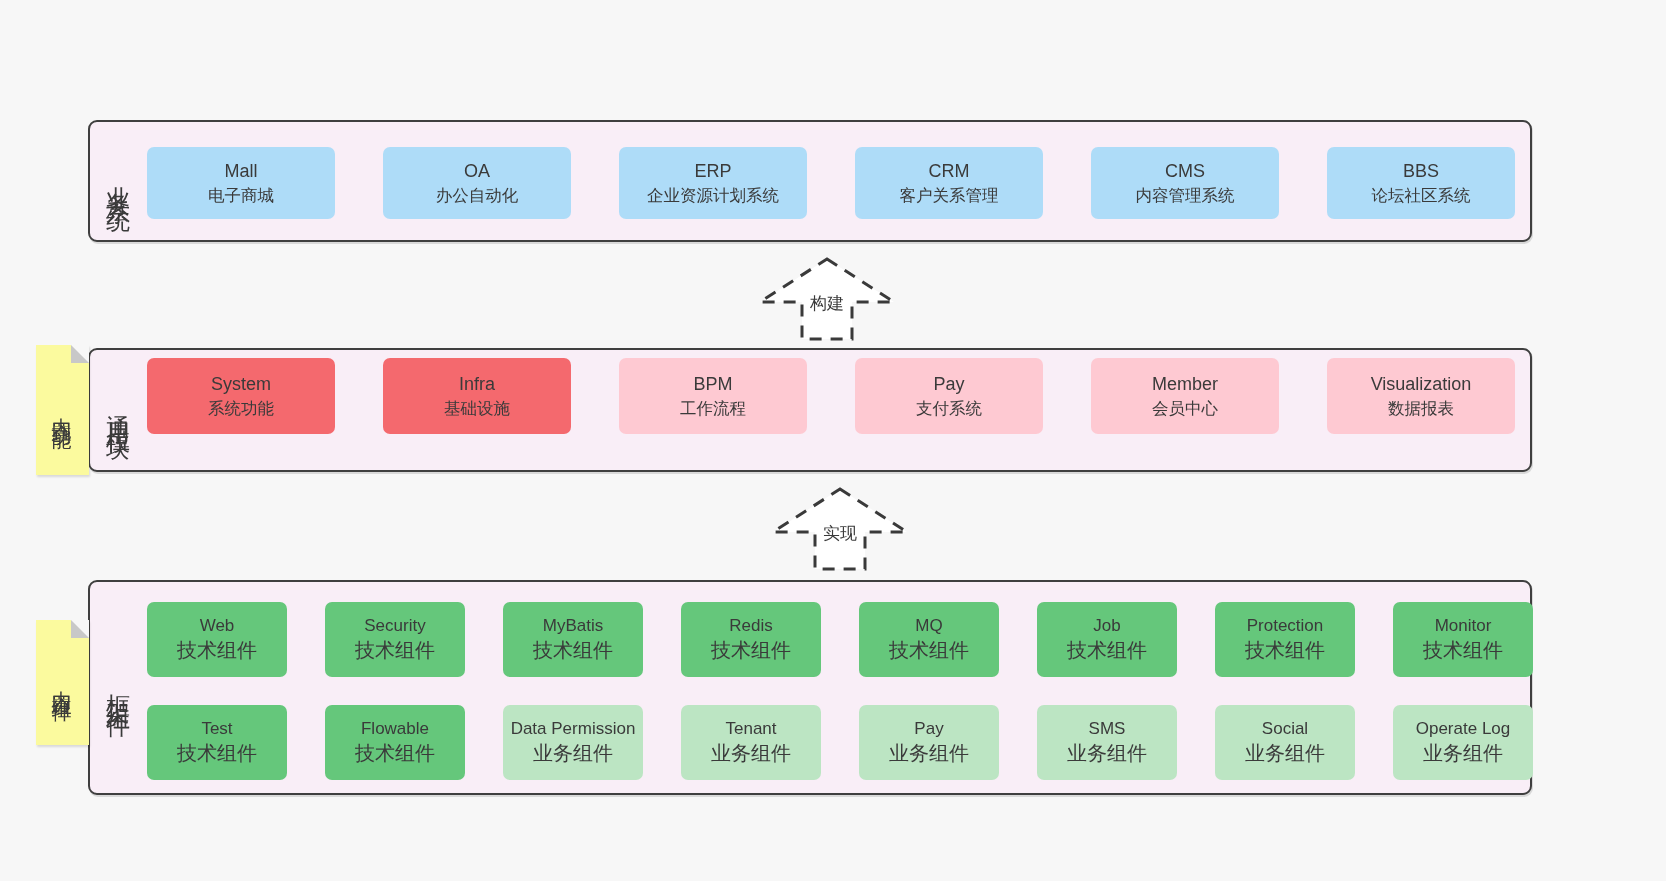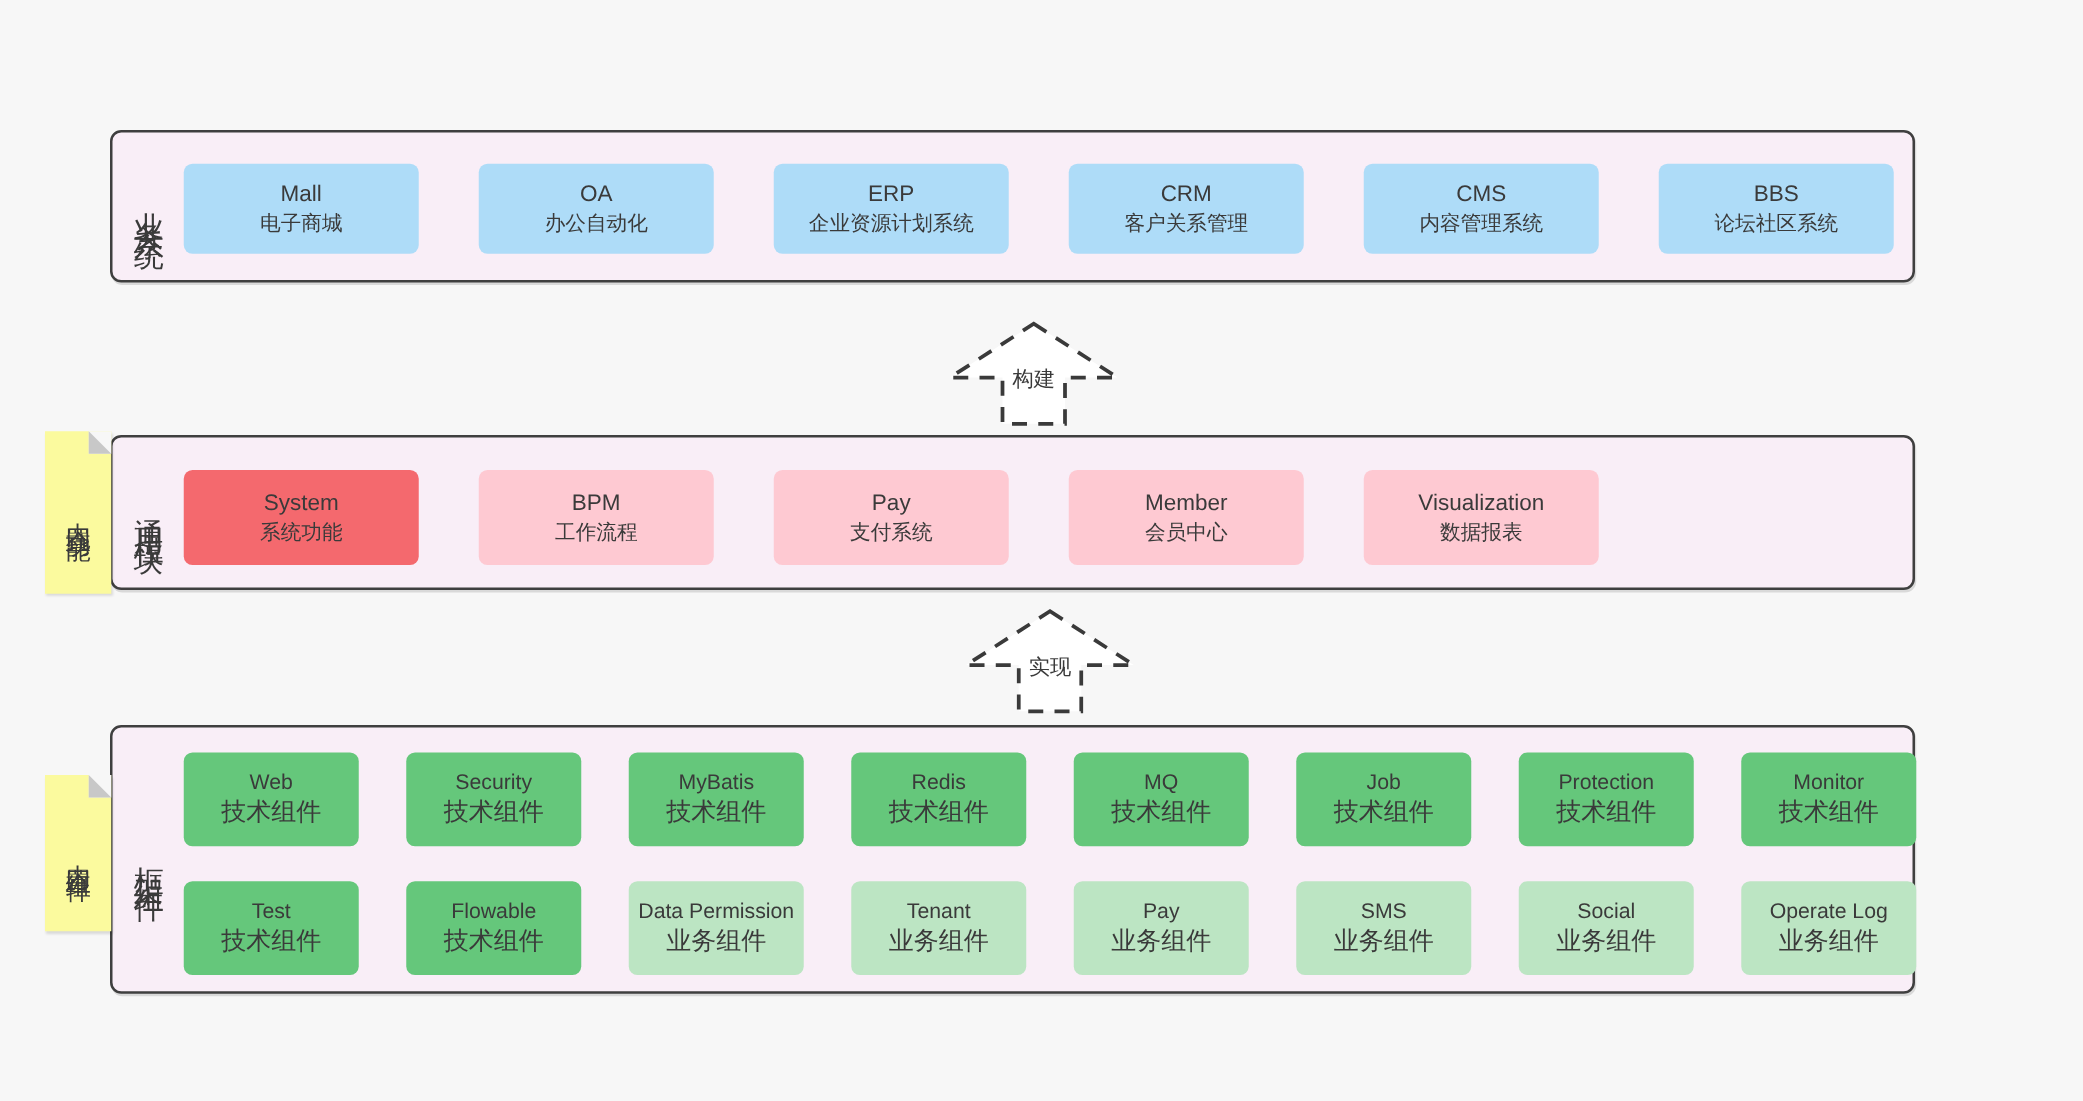--- a/index.html
+++ b/index.html
@@ -17,37 +17,37 @@
   
   .band{
     position:absolute;
     left:88px;width:1444px;
     background:var(--band_bg,#f9eef7);
     border:2px solid var(--band_border,#3f3f3f);
     border-radius:9px;
     box-sizing:border-box;
     box-shadow:1px 2px 0 rgba(0,0,0,0.12);
   }
-  .band1{top:104px;height:122px;}
+  .band1{top:120px;height:122px;}
   .band2{top:348px;height:124px;}
   .band3{top:580px;height:215px;}
   .vlabel{
     position:absolute;left:12px;top:50%;
     transform:translateY(-50%);
     writing-mode:vertical-rl;text-orientation:upright;
     font-size:24px;letter-spacing:7px;
     color:var(--text,#3a3a3a);
     white-space:nowrap;
   }
   .boxrow{
     position:absolute;left:57px;
     display:flex;gap:48px;
   }
   .band1 .boxrow{top:25px;}
-  .band2 .boxrow{top:26px;}
+  .band2 .boxrow{top:8px;}
   .band3 .boxrow{gap:38px;}
   .band3 .row1{top:20px;}
   .band3 .row2{top:123px;}
   
   .box{
     width:188px;height:72px;
     border-radius:7px;
     display:flex;flex-direction:column;
     align-items:center;justify-content:center;
     text-align:center;
@@ -141,20 +141,24 @@
     <text x="70" y="53">构建</text>
   </svg>
 
   <section class="band band2">
     <div class="vlabel">通用模块</div>
     <div class="boxrow">
       <div class="box red">
         <div class="t">System</div>
         <div class="s">系统功能</div>
       </div>
+      <div class="box red">
+        <div class="t">Infra</div>
+        <div class="s">基础设施</div>
+      </div>
       <div class="box pink">
         <div class="t">BPM</div>
         <div class="s">工作流程</div>
       </div>
       <div class="box pink">
         <div class="t">Pay</div>
         <div class="s">支付系统</div>
       </div>
       <div class="box pink">
         <div class="t">Member</div>

